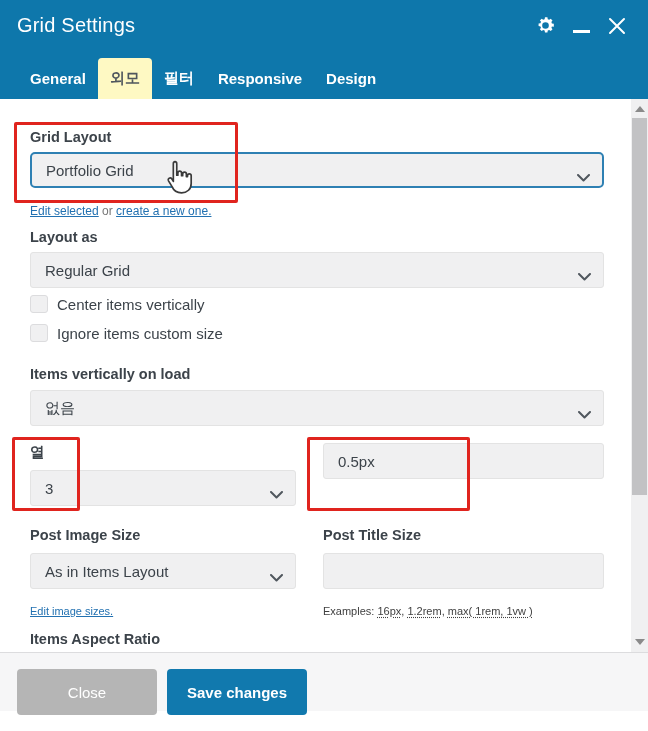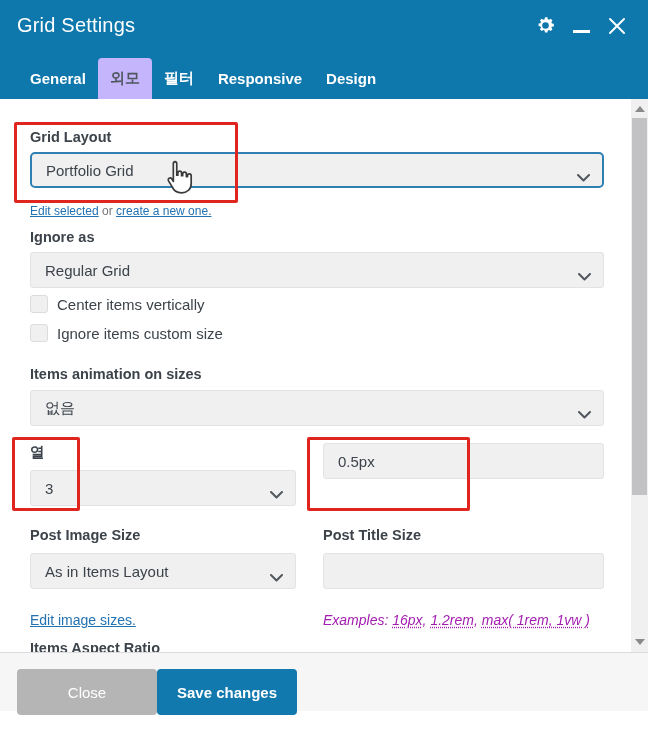--- a/index.html
+++ b/index.html
@@ -17,21 +17,21 @@
   .header-icons { margin-left:auto; display:flex; align-items:center; gap:14px; }
   .hicon { width:22px; height:22px; display:flex; align-items:center; justify-content:center; cursor:pointer; }
   .minimize-bar { width:17px; height:3px; background:#fff; margin-top:12px; }
 
   .tabbar { position:absolute; left:0; bottom:0; display:flex; align-items:stretch; padding-left:18px; height:41px; }
   .tab {
     padding:0 12px; display:flex; align-items:center; color:#fff;
     font-size:15px; font-weight:600; cursor:pointer; white-space:nowrap;
   }
   .tab.active {
-    background:#c4b5fd; color:#50575e; border-radius:4px 4px 0 0;
+    background:#fef9c3; color:#50575e; border-radius:4px 4px 0 0;
   }
 
   
   .body { position:relative; height:553px; background:#fff; overflow:hidden;
           padding:0 44px 0 30px; flex:0 0 auto; }
   .section-label { font-size:14.5px; font-weight:600; color:#3c434a; line-height:19px; }
   .select, .textfield {
     height:36px; background:#f0f0f1; border:1px solid #e3e3e3; border-radius:3px;
     display:flex; align-items:center; padding:0 14px; font-size:15px; color:#3c434a;
     position:relative; width:100%; cursor:pointer;
@@ -53,22 +53,22 @@
   .checkbox { width:18px; height:18px; background:#f0f0f1; border:1px solid #dcdcde; border-radius:3px; flex:0 0 auto; }
   .check-label { margin-left:9px; font-size:15px; color:#3c434a; }
 
   .mt-label3 { margin-top:23px; }
   .mt-select3 { margin-top:6px; }
 
   .two-col { display:grid; grid-template-columns:266px 281px; column-gap:27px; }
   .row-a { margin-top:17px; }
   .row-b { margin-top:20px; }
   .two-col .section-label { margin-bottom:8px; }
-  .sub-row { margin-top:22px; font-size:14px; line-height:19px; }
-  .hint { color:#a21caf;font-style:italic; }
+  .sub-row { margin-top:13px; font-size:11px; line-height:19px; }
+  .hint { color:#404040; }
   .hint .ex { text-decoration:underline dotted; text-underline-offset:2px; }
 
   .mt-label4 { margin-top:9px; }
   .cutoff-field { margin-top:5px; height:12px; background:#f0f0f1; border:1px solid #e3e3e3; border-bottom:none; border-radius:3px 3px 0 0; width:100%; }
 
   
   .annot { position:absolute; border:3px solid #e0241e; border-radius:2px; pointer-events:none; z-index:5; }
   .annot1 { left:14px; top:23px; width:224px; height:81px; }
   .annot2 { left:12px; top:338px; width:68px; height:74px; }
   .annot3 { left:307px; top:338px; width:163px; height:74px; }
@@ -76,21 +76,21 @@
   .hand-cursor { position:absolute; left:162px; top:57px; width:34px; height:44px; z-index:6; pointer-events:none; }
 
   
   .scrollbar { position:absolute; right:0; top:0; width:17px; height:553px; background:#f0f0f1; z-index:7; }
   .sb-arrow { position:absolute; left:4px; width:0; height:0; border-left:5px solid transparent; border-right:5px solid transparent; }
   .sb-up { top:7px; border-bottom:6px solid #8a8a8a; }
   .sb-down { bottom:7px; border-top:6px solid #8a8a8a; }
   .sb-thumb { position:absolute; left:1px; top:19px; width:15px; height:377px; background:#c2c2c4; cursor:grab; }
 
   
-  .footer { height:59px; background:#f6f6f7; border-top:1px solid #dcdcde; display:flex; align-items:flex-start; padding:16px 0 0 17px; flex:0 0 auto; }
+  .footer { height:59px; background:#f6f6f7; border-top:1px solid #dcdcde; display:flex; align-items:flex-start; padding:16px 0 0 17px; gap:10px; flex:0 0 auto; }
   .btn { height:46px; width:140px; border:none; border-radius:4px; font-family:"Liberation Sans", sans-serif;
          font-size:15px; font-weight:600; color:#fff; cursor:pointer; }
   .btn-close { background:#b5b5b5; font-weight:400; }
   .btn-save { background:#1179ae; }
 </style>
 </head>
 <body>
 
 <div class="window">
 
@@ -130,40 +130,40 @@
       <span>Portfolio Grid</span>
       <span class="chev">
         <svg width="13" height="8" viewBox="0 0 13 8">
             <path d="M1 1l5.5 5.5L12 1" fill="none" stroke="#50575e" stroke-width="2" stroke-linecap="round" stroke-linejoin="round"></path>
           </svg>
       </span>
     </div>
 
     <div class="links-row"><a class="link">Edit selected</a><span> or </span><a class="link">create a new one.</a></div>
 
-    <div class="section-label mt-label2">Ignore as</div>
+    <div class="section-label mt-label2">Layout as</div>
     <div class="select mt-select2">
       <span>Regular Grid</span>
       <span class="chev">
         <svg width="13" height="8" viewBox="0 0 13 8">
             <path d="M1 1l5.5 5.5L12 1" fill="none" stroke="#50575e" stroke-width="2" stroke-linecap="round" stroke-linejoin="round"></path>
           </svg>
       </span>
     </div>
 
     <div class="check-row">
       <div class="checkbox"></div>
       <div class="check-label">Center items vertically</div>
     </div>
     <div class="check-row">
       <div class="checkbox"></div>
       <div class="check-label">Ignore items custom size</div>
     </div>
 
-    <div class="section-label mt-label3">Items animation on sizes</div>
+    <div class="section-label mt-label3">Items vertically on load</div>
     <div class="select mt-select3">
       <span>없음</span>
       <span class="chev">
         <svg width="13" height="8" viewBox="0 0 13 8">
             <path d="M1 1l5.5 5.5L12 1" fill="none" stroke="#50575e" stroke-width="2" stroke-linecap="round" stroke-linejoin="round"></path>
           </svg>
       </span>
     </div>
 
     <div class="two-col row-a">

